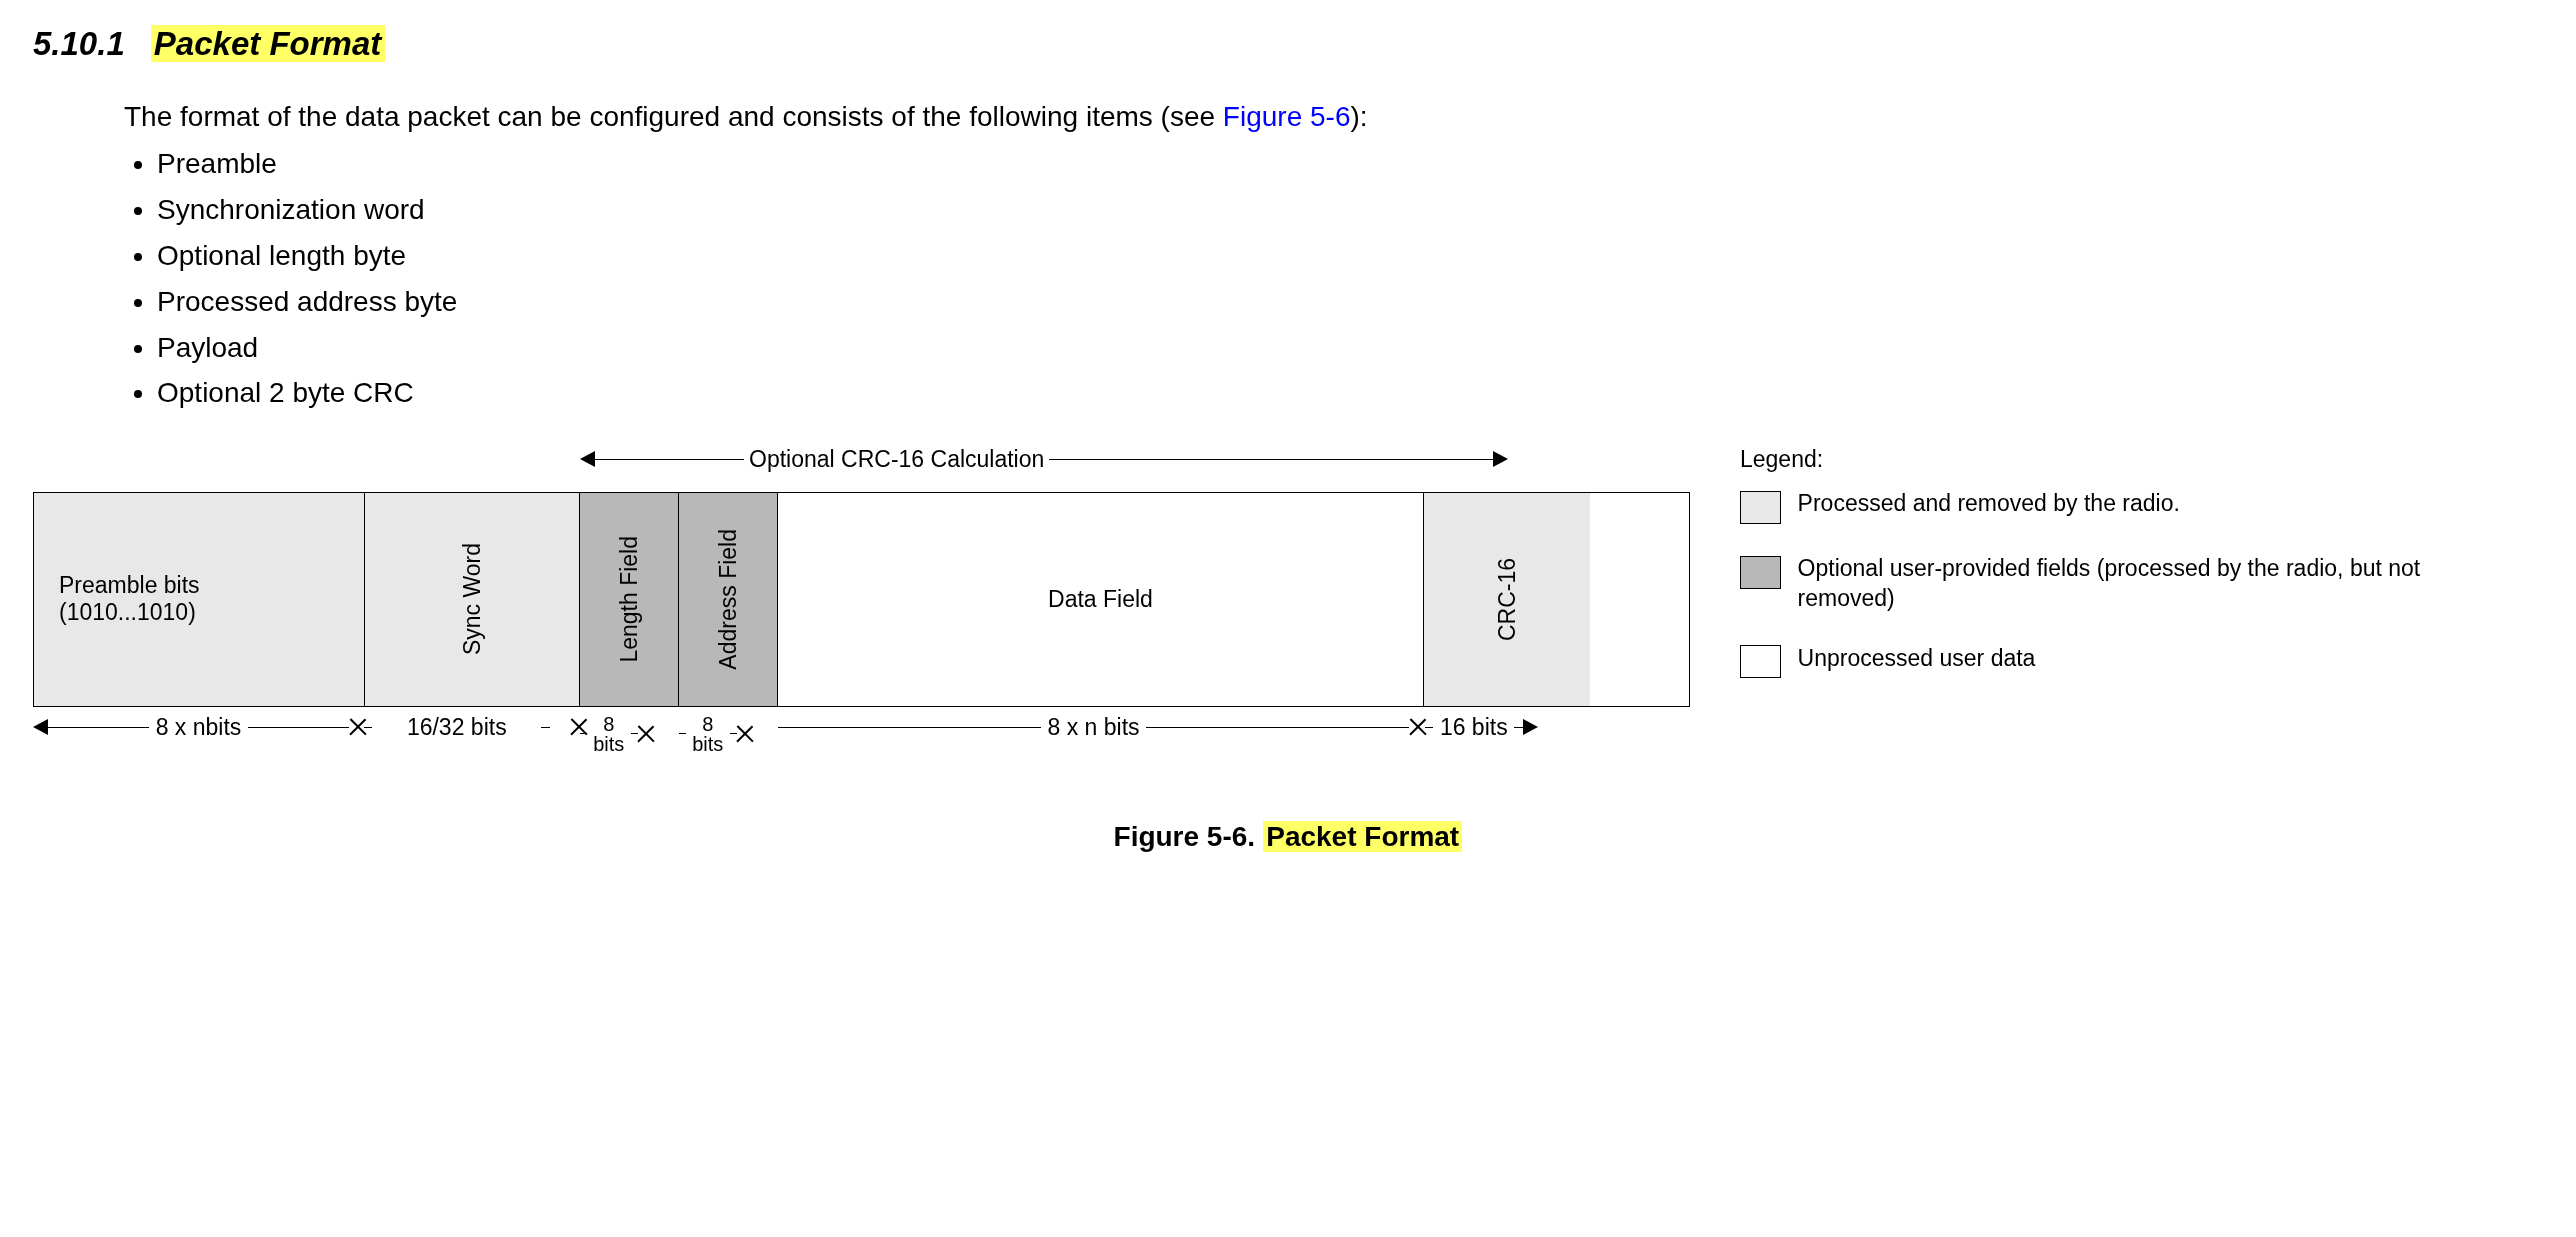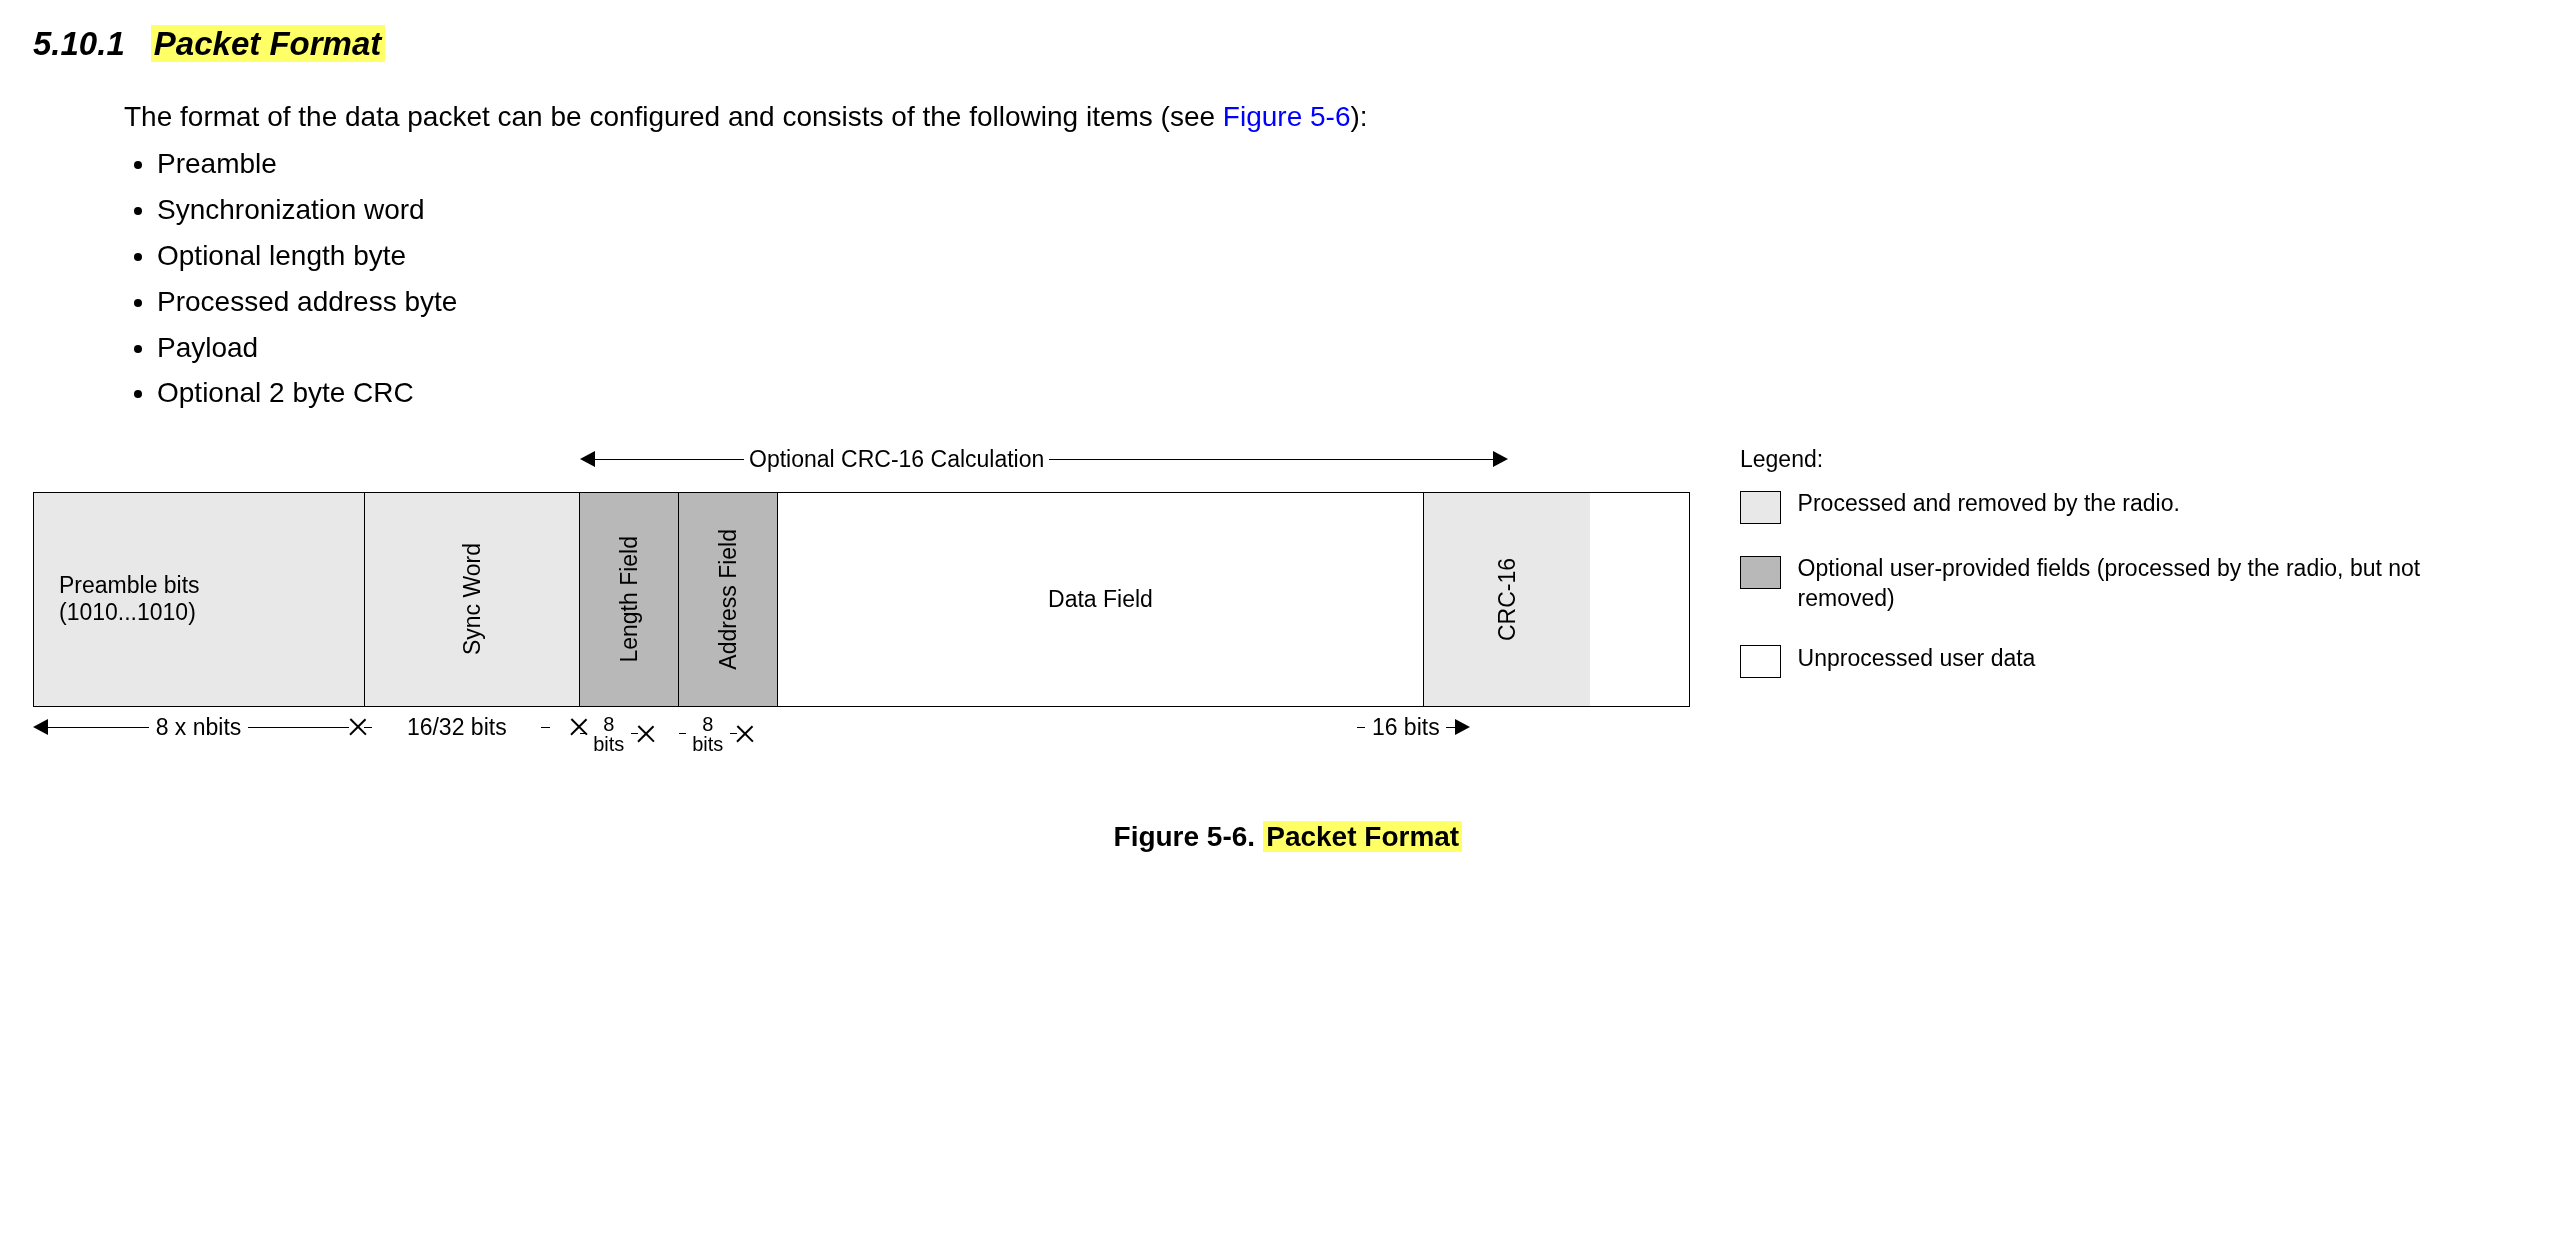--- a/index.html
+++ b/index.html
@@ -180,21 +180,27 @@
         </div>
         <div class="dim" style="left:646px; width:99px;">
           <span class="bar" style="flex:0 0 6.6px;"></span>
           <span class="lbl stack">
             <span>8</span>
             <span>bits</span>
           </span>
           <span class="bar" style="flex:0 0 6.6px;"></span>
           <span class="xmark"></span>
         </div>
-        <div class="dim" style="left:1324px; width:166px;align-items:center;">
+        <div class="dim" style="left:745px; width:646px;">
+          <span class="bar"></span>
+          <span class="lbl">8 x n bits</span>
+          <span class="bar"></span>
+          <span class="xmark"></span>
+        </div>
+        <div class="dim" style="left:1392px; width:166px;align-items:center;">
           <span class="bar" style="flex:0 0 8.3px;"></span>
           <span class="lbl">16  bits</span>
           <span class="bar" style="flex:0 0 8.3px;"></span>
           <span class="arrowhead-r"></span>
         </div>
       </div>
 
     </div>
 
     <div class="legend">

